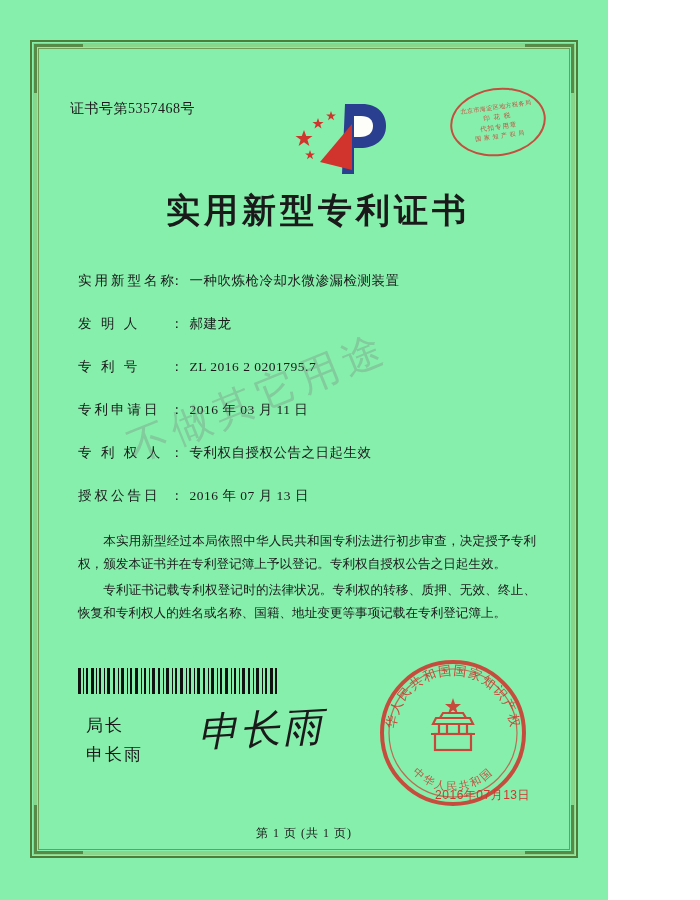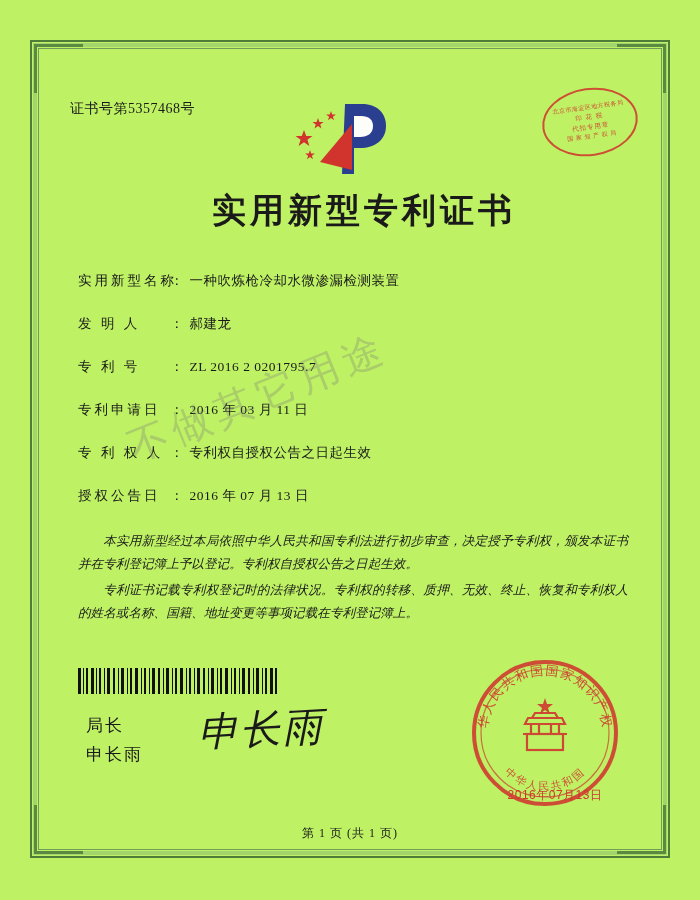--- a/index.html
+++ b/index.html
@@ -10,23 +10,23 @@
   body {
     width: 700px;
     height: 900px;
     font-family: "Liberation Serif", "DejaVu Serif", serif;
     color: #1a1a1a;
     overflow: hidden;
   }
 
   .page {
     position: relative;
-    width: 700px;
+    width: 608px;
     height: 900px;
-    background: #bef264;
+    background: #86efac;
     overflow: hidden;
   }
 
   
   .frame-outer {
     position: absolute;
     left: 30px;
     top: 40px;
     right: 30px;
     bottom: 42px;
@@ -145,21 +145,20 @@
 
   
   .body-text {
     position: absolute;
     left: 78px;
     right: 72px;
     top: 530px;
     font-size: 12.6px;
     line-height: 1.85;
     text-align: justify;
-    font-style: italic;
   }
   .body-text p { margin: 0 0 2px 0; text-indent: 2em; }
 
   
   .barcode {
     position: absolute;
     left: 78px;
     top: 668px;
     width: 200px;
     height: 26px;
@@ -191,24 +190,24 @@
   .seal-main {
     position: absolute;
     right: 80px;
     bottom: 92px;
     width: 150px;
     height: 150px;
   }
   .seal-main svg { display: block; }
   .seal-date {
     position: absolute;
-    right: 68px;
+    right: 78px;
     bottom: 96px;
     width: 154px;
-    text-align: center;
+    text-align: right;
     color: #cf372f;
     font-size: 12px;
     font-family: "Liberation Sans", sans-serif;
     letter-spacing: .5px;
   }
 
   
   .footer {
     position: absolute;
     left: 0;

